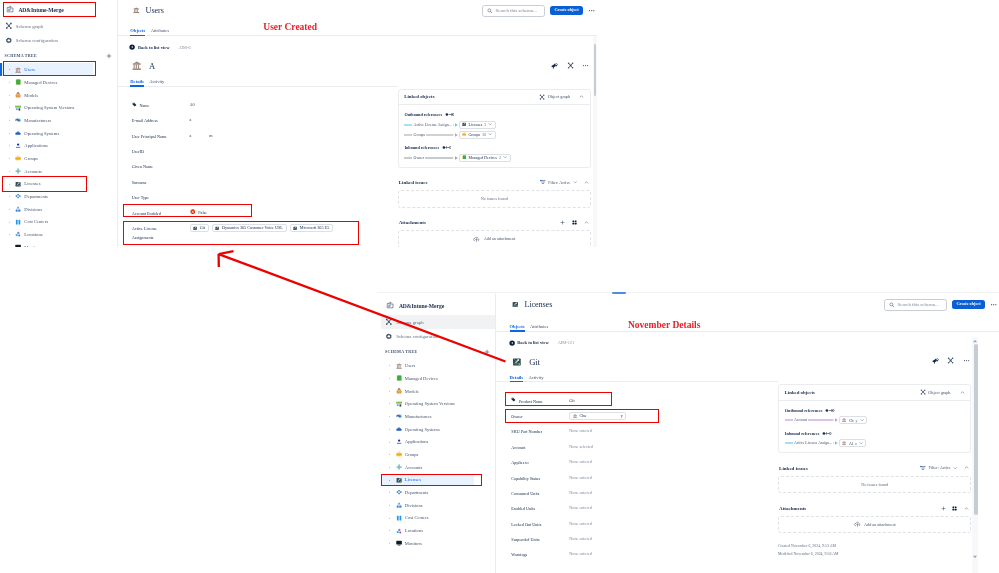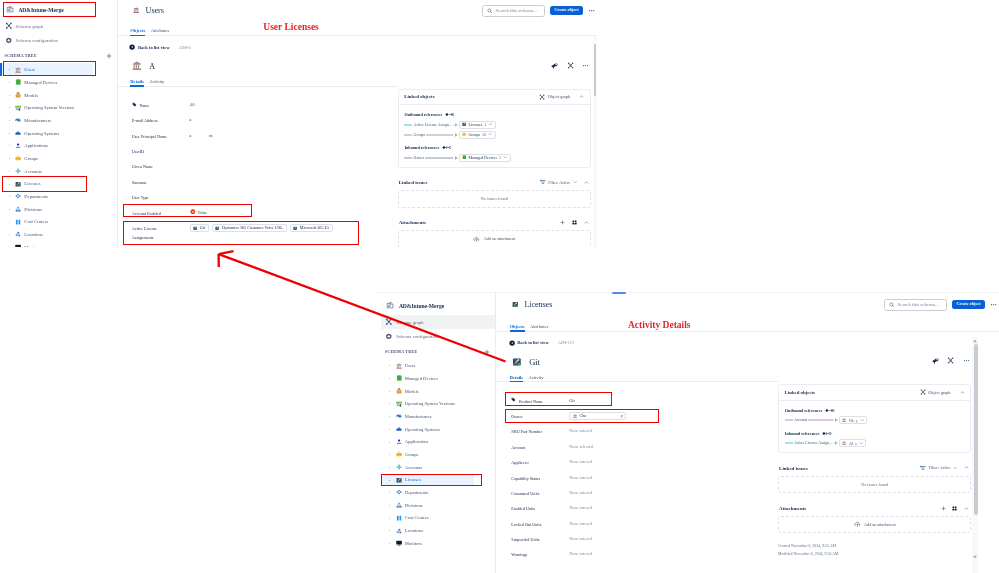--- a/index.html
+++ b/index.html
@@ -1198,22 +1198,22 @@
             <span data-name="add-attachment-label">Add an attachment</span>
           </div>
     <div class="meta" data-name="object-metadata">
       <div data-name="created-timestamp">Created November 6, 2024, 9:53 AM</div>
       <div data-name="modified-timestamp">Modified November 6, 2024, 9:56 AM</div>
     </div>
   </div>
 </div>
 </div>
 </div>
-<div class="annot" id="an-user" data-name="annotation-user-details">User Licenses</div>
-<div class="annot" id="an-lic" data-name="annotation-license-details">Activity Details</div>
+<div class="annot" id="an-user" data-name="annotation-user-details">User Created</div>
+<div class="annot" id="an-lic" data-name="annotation-license-details">November Details</div>
 <svg id="an-arrow" data-name="annotation-arrow" width="999" height="573" viewBox="0 0 999 573" style="position:absolute;left:0;top:0;pointer-events:none;">
   <path d="M218.6 254.1 L505.5 361.5" stroke="#ee0000" stroke-width="2.3" fill="none"></path>
   <path d="M218.6 254.1 L233.5 251.2" stroke="#ee0000" stroke-width="2.3" fill="none"></path>
   <path d="M218.6 254.1 L218.8 267" stroke="#ee0000" stroke-width="2.3" fill="none"></path>
 </svg>
 <div id="bot-topline" data-name="panel-top-border"></div>
 <div id="bot-tabmark" data-name="active-tab-indicator"></div>
 <div class="sbar" id="sbar-top-track" data-name="scrollbar-track"></div>
 <div class="sbar-thumb" id="sbar-top" data-name="scrollbar-thumb"></div>
 <div class="sbar" id="sbar-bot-track" data-name="scrollbar-track"></div>

